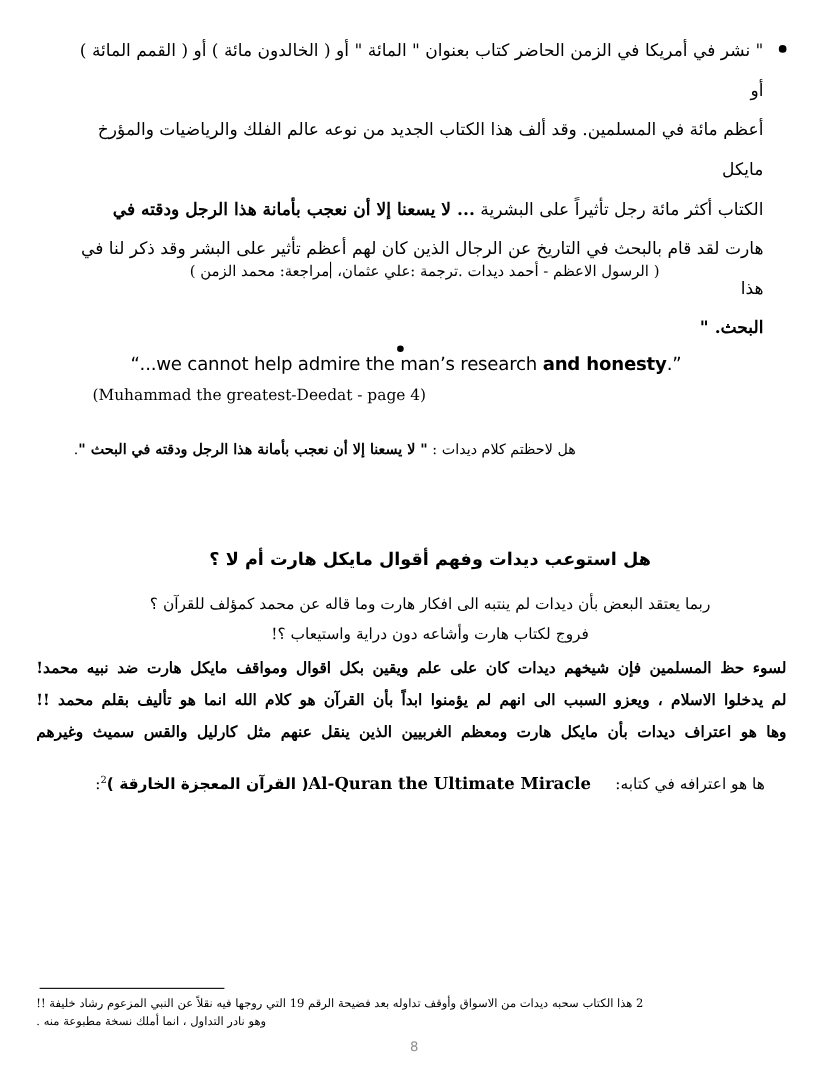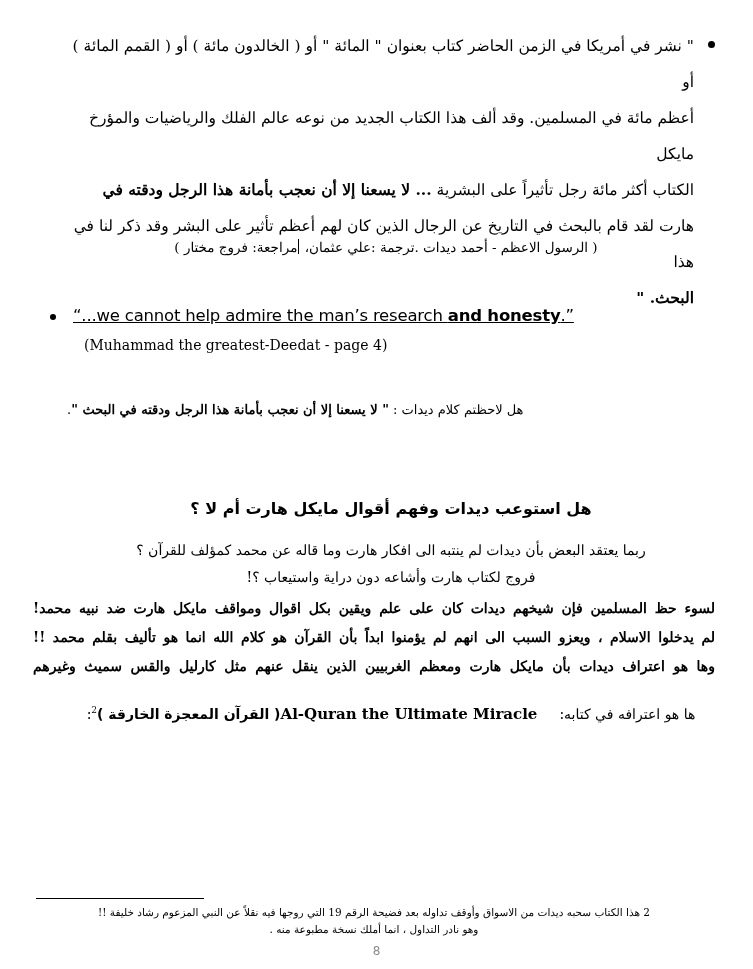--- a/index.html
+++ b/index.html
@@ -90,23 +90,22 @@
 
   
   .en-bullet-block {
     position: absolute;
     top: 305px;
     left: 44px;
     width: 650px;
   }
   .en-row {
     display: flex;
-    flex-direction: row;
-    align-items: flex-start;
-    text-decoration: underline;
+    flex-direction: column;
+    align-items: center;
   }
   .en-bullet-dot {
     width: 6px;
     height: 6px;
     border-radius: 50%;
     background: #000;
     flex: 0 0 auto;
     margin-top: 9px;
     margin-right: 17px;
     margin-left: 6px;
@@ -210,21 +209,21 @@
     height: 0;
     border-top: 1.3px solid #000;
   }
   .footnote {
     position: absolute;
     top: 904px;
     right: 38px;
     width: 682px;
     font-size: 10.5px;
     line-height: 17px;
-    text-align: center;
+    text-align: left;
   }
   .footnote .ln { display: block; }
 
   
   .page-number {
     position: absolute;
     top: 944px;
     left: 0;
     width: 753px;
     text-align: center;
@@ -245,21 +244,21 @@
         <div>" نشر في أمريكا في الزمن الحاضر كتاب بعنوان " المائة " أو ( الخالدون مائة ) أو ( القمم المائة ) أو</div>
         <div>أعظم مائة في المسلمين. وقد ألف هذا الكتاب الجديد من نوعه عالم الفلك والرياضيات والمؤرخ مايكل</div>
         <div><span>الكتاب أكثر مائة رجل تأثيراً على البشرية </span><b class="heavy">... لا يسعنا إلا أن نعجب بأمانة هذا الرجل ودقته في</b></div>
         <div>هارت لقد قام بالبحث في التاريخ عن الرجال الذين كان لهم أعظم تأثير على البشر وقد ذكر لنا في هذا</div>
         <div><b class="heavy">البحث. "</b></div>
       </div>
     </div>
   </div>
 
   <div class="ar-citation rtl">
-    <span class="inner"><span>( الرسول الاعظم - أحمد ديدات .ترجمة :علي عثمان، </span><span class="caret"></span><span>مراجعة: فروج مختار )</span></span>
+    <span class="inner"><span>( الرسول الاعظم - أحمد ديدات .ترجمة :علي عثمان، </span><span class="caret"></span><span>مراجعة: محمد الزمن )</span></span>
   </div>
 
   <div class="en-bullet-block ltr">
     <div class="en-row">
       <span class="en-bullet-dot"></span>
       <div class="en-quote"><span>“...we cannot help admire the man’s research </span><b>and honesty</b><span>.”</span></div>
     </div>
     <div class="en-source">(Muhammad  the greatest-Deedat - page 4)</div>
   </div>
 

